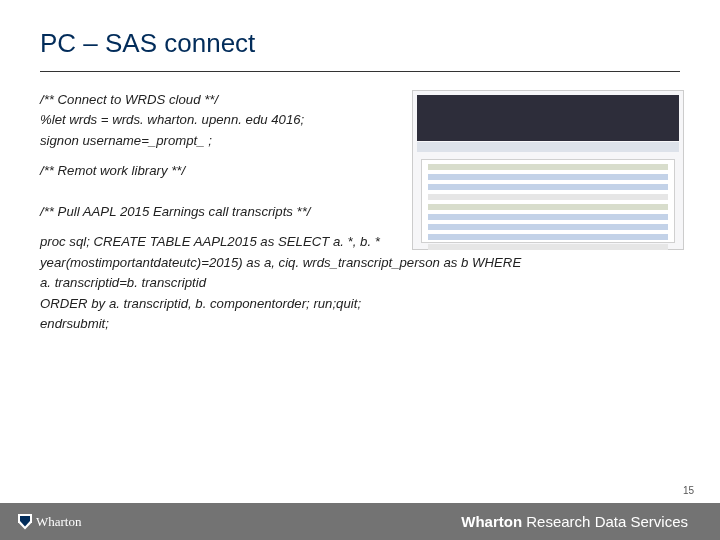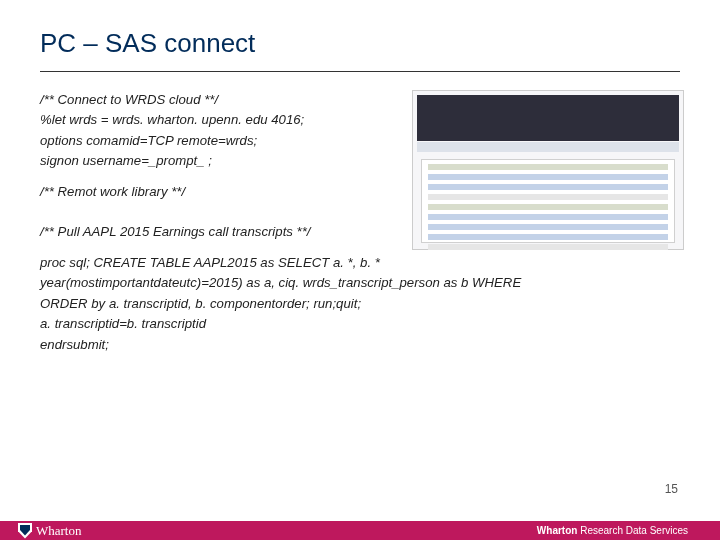--- a/index.html
+++ b/index.html
@@ -27,38 +27,38 @@
     position: absolute; top: 51px; left: 4px; right: 4px; height: 10px;
     background: #dde2ea;
   }
   .img-inner2 {
     position: absolute; top: 68px; left: 8px; right: 8px; height: 84px;
     background: #fff; border: 1px solid #d0d0d0;
   }
   .img-line { height: 6px; margin: 4px 6px; background: #d8ddcc; }
   .img-line.blue { background: #c3d2e8; }
   .img-line.gray { background: #e6e6e6; }
-  .page-num { position: absolute; right: 42px; bottom: 44px; font-size: 12px; color: #555; }
+  .page-num { position: absolute; right: 26px; bottom: 44px; font-size: 10px; color: #555; }
   .footer {
-    position: absolute; left: 0; bottom: 0; width: 100%; height: 19px;
-    background: #be185d; display: flex; align-items: center; justify-content: space-between;
+    position: absolute; left: 0; bottom: 0; width: 100%; height: 37px;
+    background: #737373; display: flex; align-items: center; justify-content: space-between;
     padding: 0 32px 0 18px;
   }
   .logo { display: flex; align-items: center; gap: 4px; }
   .shield {
     width: 14px; height: 16px; background: #fff;
     clip-path: polygon(0 0, 100% 0, 100% 55%, 50% 100%, 0 55%);
     position: relative;
   }
   .shield::after {
     content: ""; position: absolute; inset: 2px 2px 3px 2px; background: #022c5a;
     clip-path: polygon(0 0, 100% 0, 100% 50%, 50% 100%, 0 50%);
   }
   .logo-text { color: #fff; font-size: 13px; font-weight: 500; font-family: Georgia, serif; }
-  .footer-right { color: #fff; font-size: 10px; }
+  .footer-right { color: #fff; font-size: 15px; }
   .footer-right b { font-weight: 700; }
 </style>
 </head>
 <body>
 
 <div class="slide">
   <h1 class="title">PC – SAS connect</h1>
   <div class="title-underline"></div>
 
   <div class="content">
@@ -74,32 +74,31 @@
         <div class="img-line"></div>
         <div class="img-line blue"></div>
         <div class="img-line blue"></div>
         <div class="img-line blue"></div>
         <div class="img-line gray"></div>
       </div>
     </div>
 
     <div class="code-line">/** Connect to WRDS cloud **/</div>
     <div class="code-line">%let wrds = wrds. wharton. upenn. edu 4016;</div>
-    <div class="code-line">options comamid=TCP remote=wrds;</div>
     <div class="code-line">signon username=_prompt_ ;</div>
     <div class="spacer"></div>
     <div class="code-line">/** Remot work library **/</div>
     <div class="spacer"></div>
     <div class="spacer"></div>
     <div class="code-line">/** Pull AAPL 2015 Earnings call transcripts **/</div>
     <div class="spacer"></div>
     <div class="code-line">proc sql; CREATE TABLE AAPL2015 as SELECT a. *, b. *</div>
     <div class="code-line">year(mostimportantdateutc)=2015)  as a, ciq. wrds_transcript_person as b WHERE</div>
+    <div class="code-line">a. transcriptid=b. transcriptid</div>
     <div class="code-line">ORDER by a. transcriptid, b. componentorder; run;quit;</div>
-    <div class="code-line">a. transcriptid=b. transcriptid</div>
     <div class="code-line">endrsubmit;</div>
   </div>
 
   <div class="page-num">15</div>
 
   <div class="footer">
     <div class="logo">
       <div class="shield"></div>
       <span class="logo-text">Wharton</span>
     </div>

